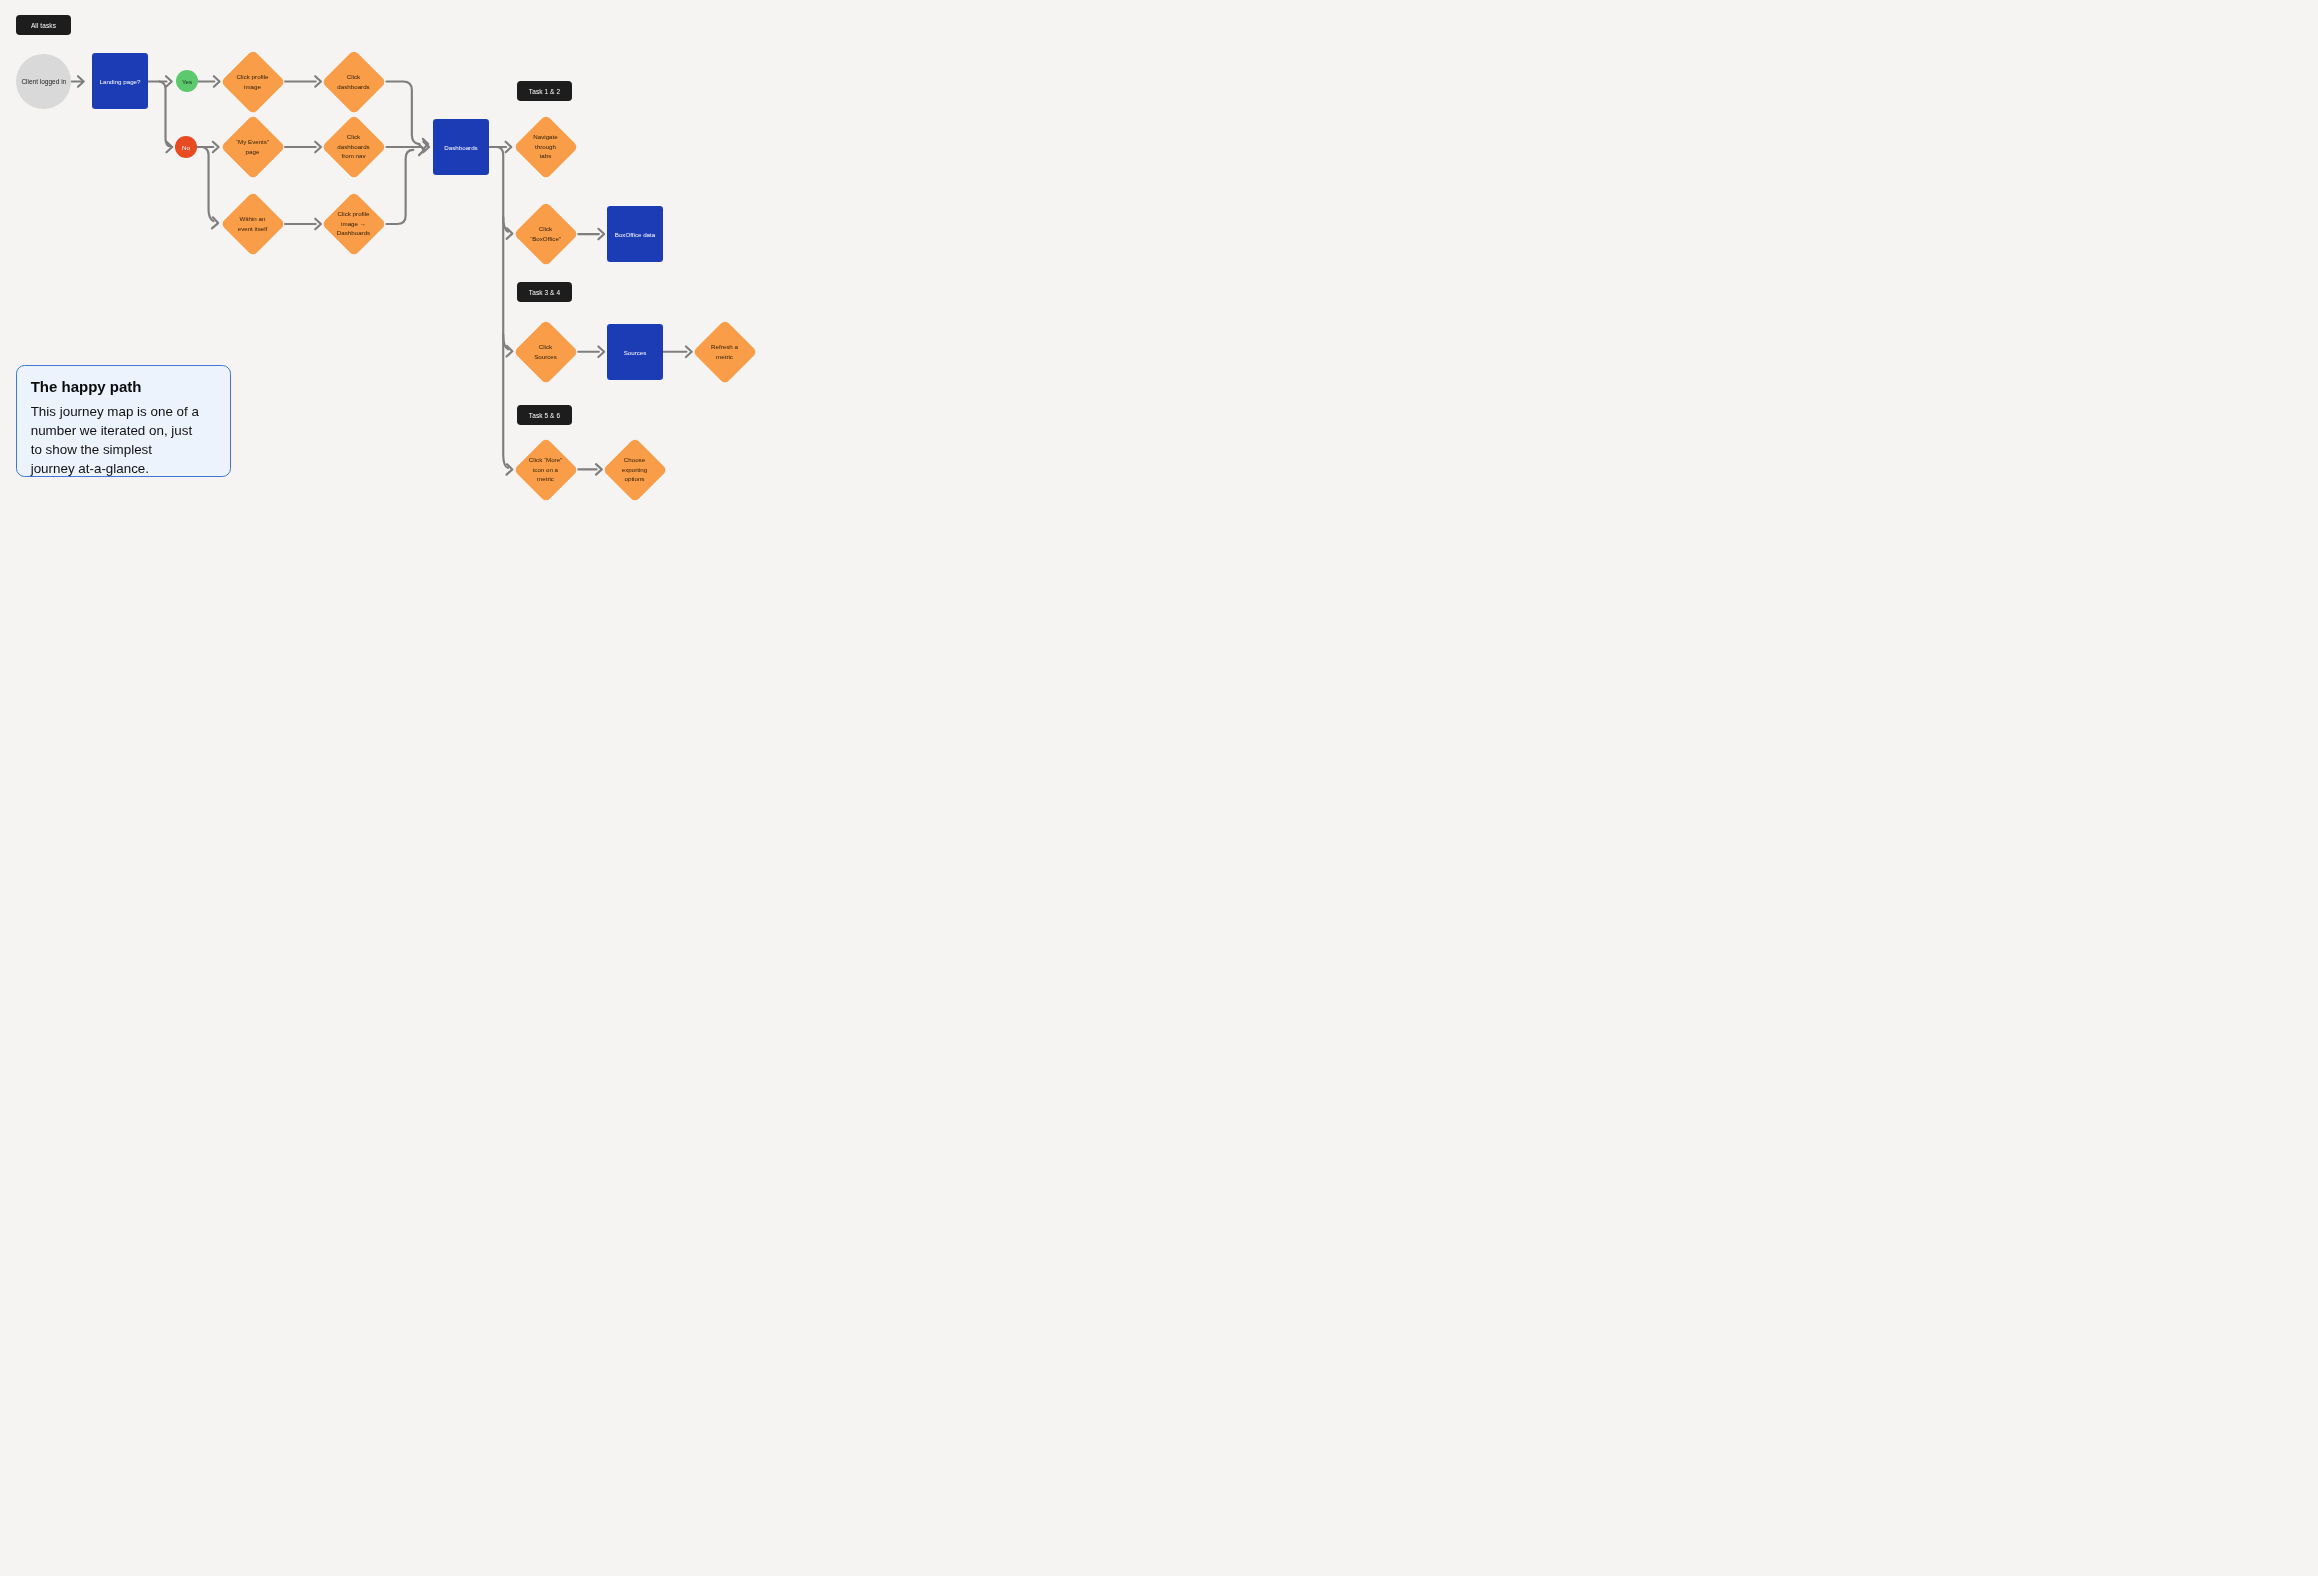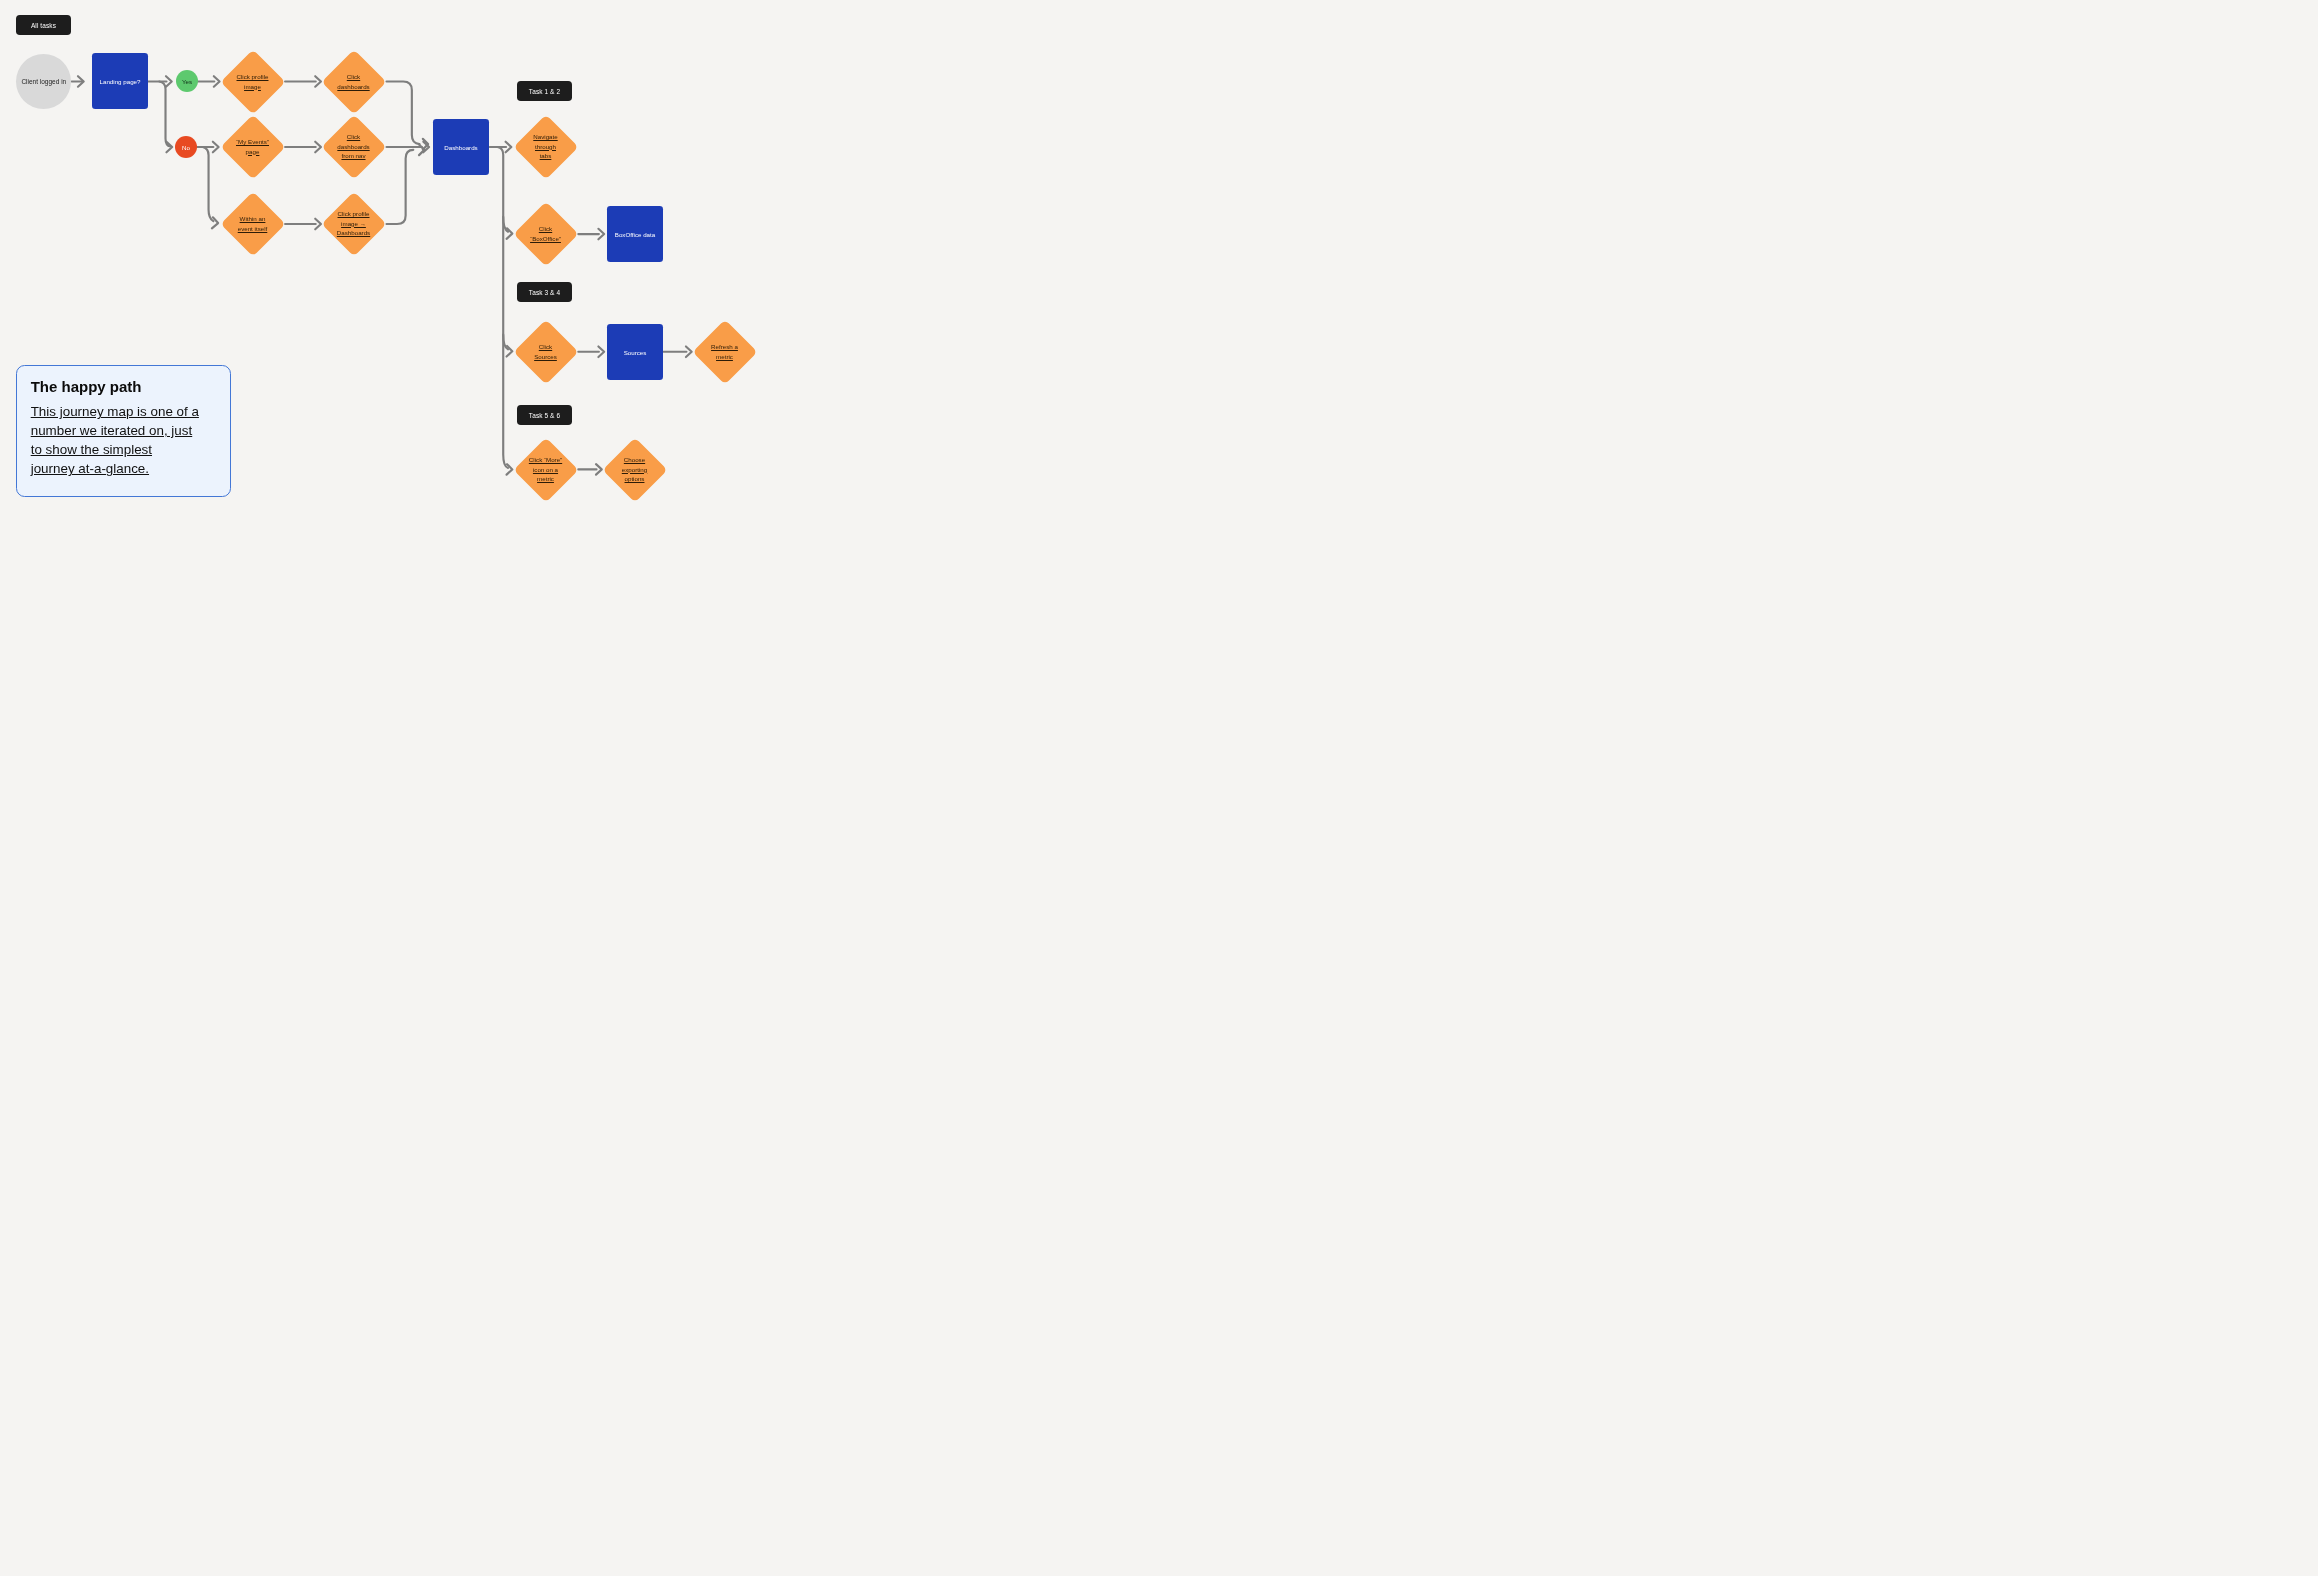--- a/index.html
+++ b/index.html
@@ -74,25 +74,25 @@
     border-radius: 5.3px;
     transform: rotate(45deg);
   }
   .diamond-label {
     position: relative;
     z-index: 2;
     color: #2D1C07;
     font-size: 6.2px;
     line-height: 1.55;
   }
-  .lines { white-space: pre-line; text-decoration: underline; }
+  .lines { white-space: pre-line; }
   .callout {
     position: absolute;
     left: 16.3px; top: 365px;
-    width: 215px; height: 132px;
+    width: 215px; height: 112px;
     box-sizing: border-box;
     background: #ECF3FD;
     border: 1px solid #4377D6;
     border-radius: 8.6px;
     padding: 12.4px 13.4px;
     z-index: 2;
   }
   .callout-title {
     font-size: 15px;
     font-weight: 700;

